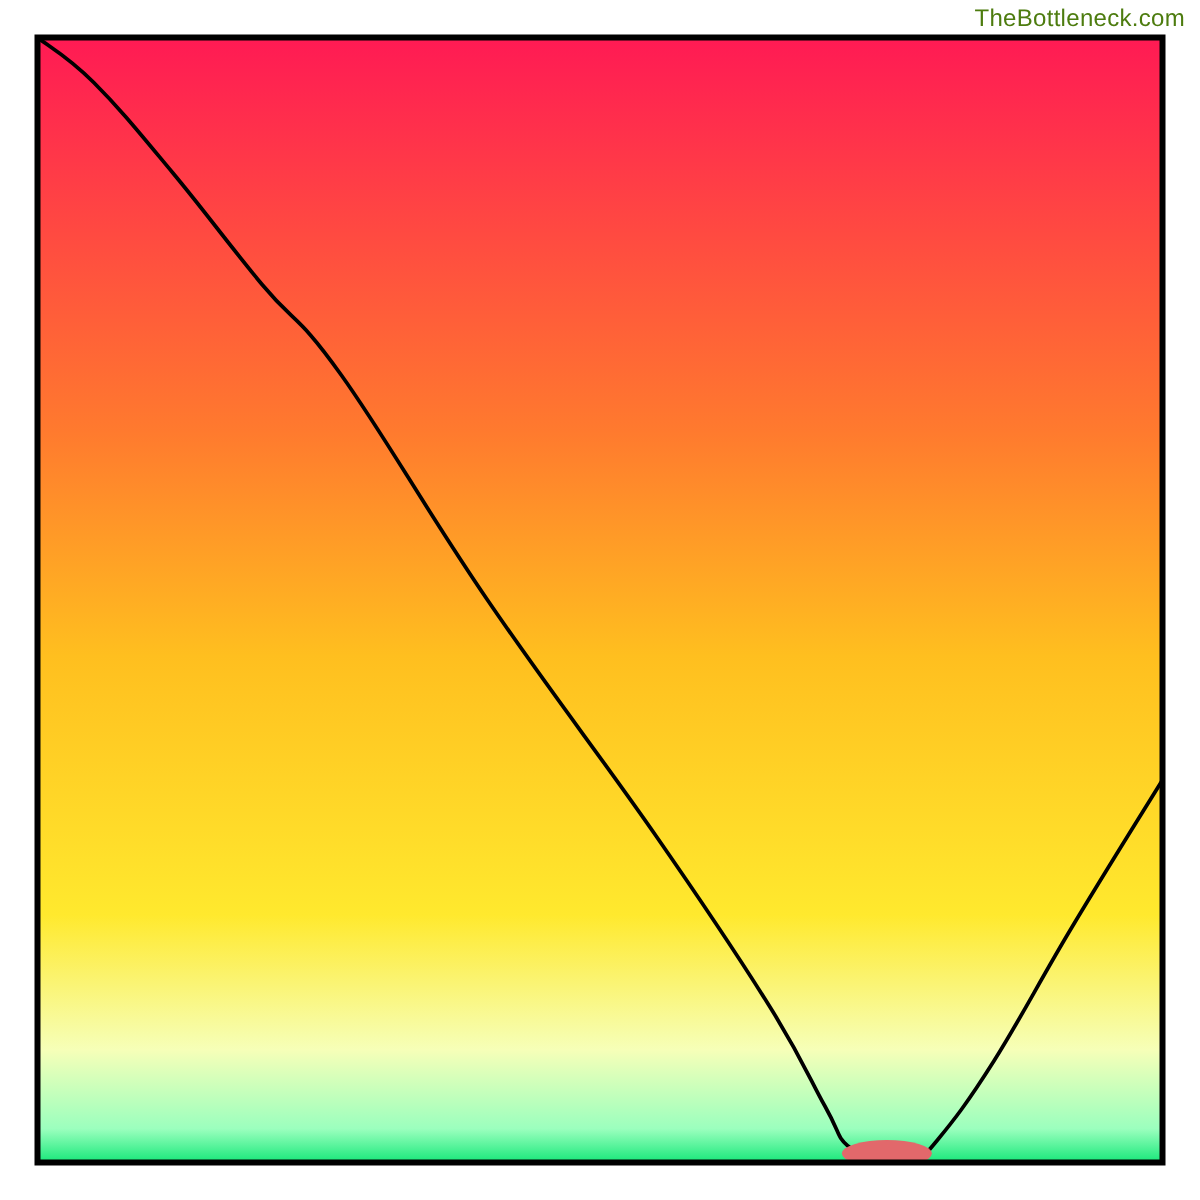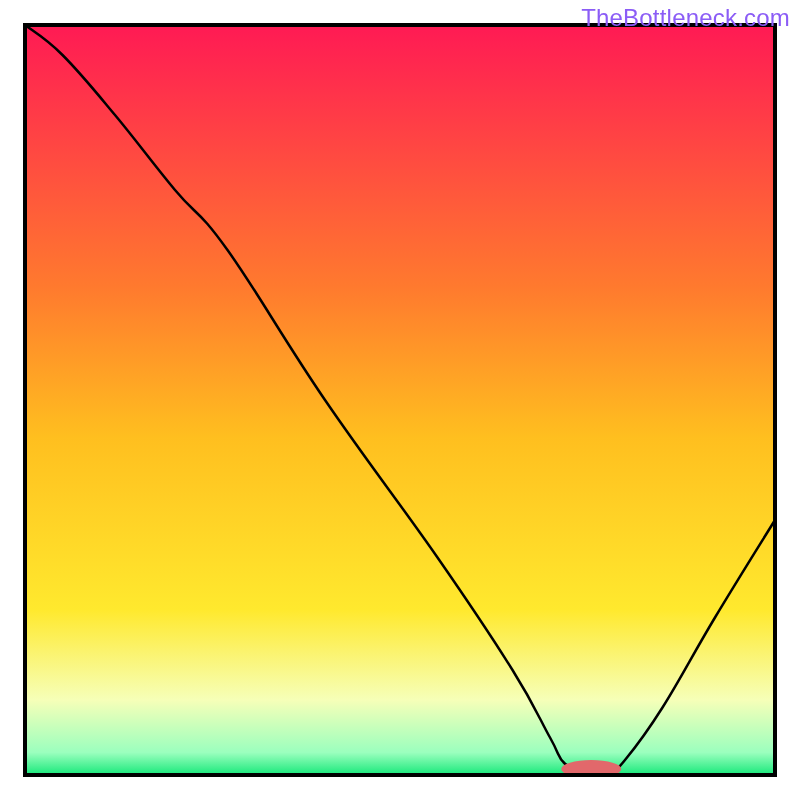--- a/index.html
+++ b/index.html
@@ -13,22 +13,22 @@
   }
   .chart-container {
     position: relative;
     width: 800px;
     height: 800px;
   }
   .watermark {
     position: absolute;
     top: 4px;
     right: 10px;
-    color: #8b5cf6;
-    font-size: 24px;
+    color: #4d7c0f;
+    font-size: 16px;
     letter-spacing: 0.2px;
     z-index: 50;
     pointer-events: none;
     user-select: none;
   }
   svg.plot {
     position: absolute;
     left: 0;
     top: 0;
     width: 800px;

